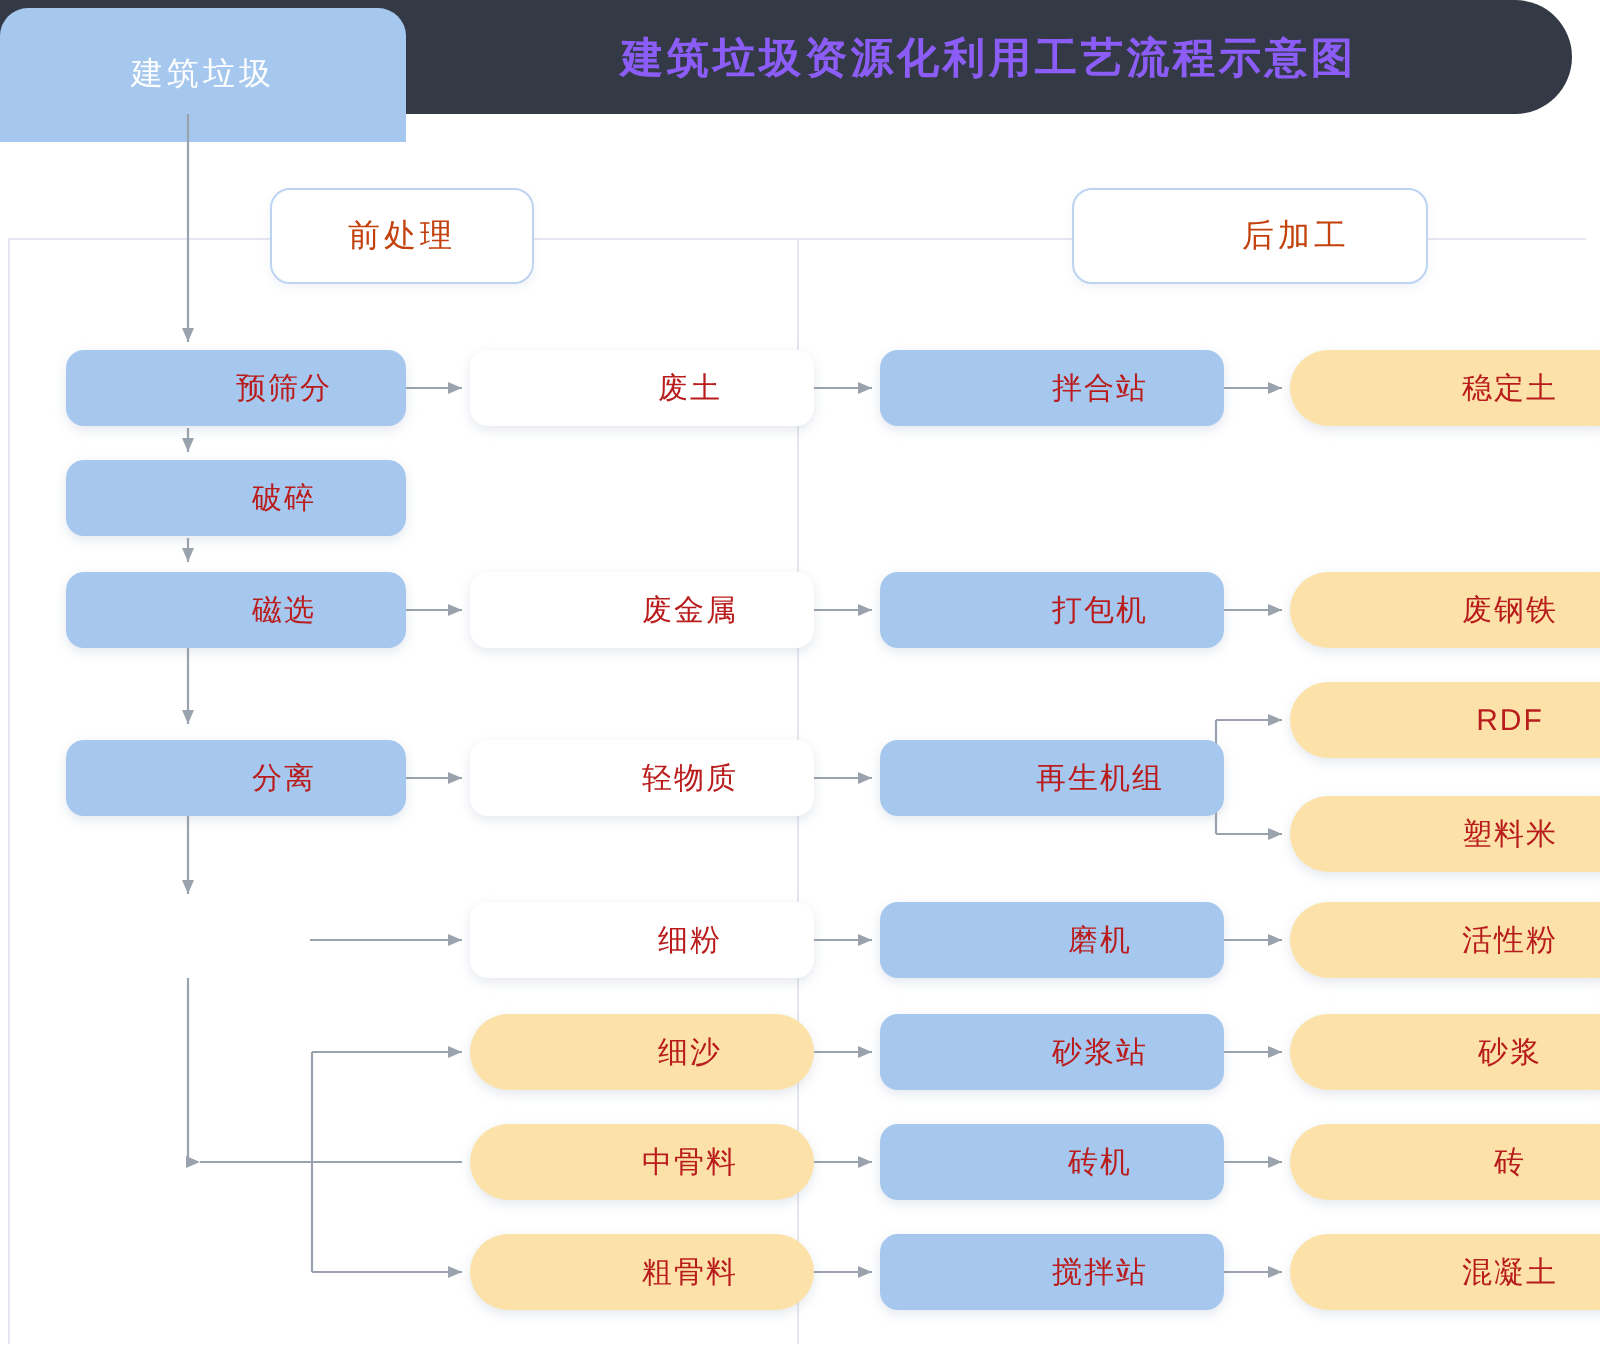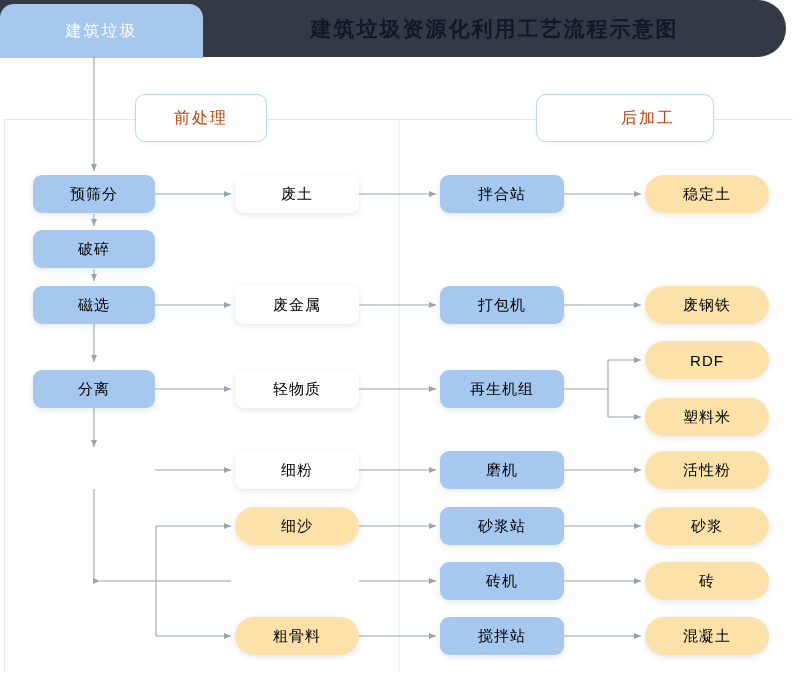--- a/index.html
+++ b/index.html
@@ -15,25 +15,25 @@
 
   
   .header-bar{
     position:absolute;left:0;top:0;width:786px;height:57px;
     background:#333a45;
     border-radius:0 42px 42px 0;
   }
   .header-title{
     position:absolute;left:203px;top:0;width:583px;height:57px;
     display:flex;align-items:center;justify-content:center;
-    color:#0f172a;font-size:21px;font-weight:bold;letter-spacing:2px;
+    color:#8b5cf6;font-size:21px;font-weight:bold;letter-spacing:2px;
     white-space:nowrap;
   }
   .header-tab{
-    position:absolute;left:0;top:4px;width:203px;height:54px;
+    position:absolute;left:0;top:4px;width:203px;height:67px;
     background:#a6c8ef;
     border-radius:14px 14px 0 0;
     display:flex;align-items:center;justify-content:center;
     color:#ffffff;font-size:16px;letter-spacing:2px;
   }
 
   
   .panel{
     position:absolute;left:4px;top:119px;width:789px;height:553px;
     border:1px solid #e6e6f0;border-right:none;border-bottom:none;
@@ -55,22 +55,23 @@
   }
   #chip-pre{left:135px;top:94px;width:130px;}
   #chip-post{left:536px;top:94px;width:130px;padding-left:46px;}
 
   
   .node{
     position:absolute;height:38px;
     border-radius:9px;
     display:flex;align-items:center;justify-content:center;
     font-size:15px;letter-spacing:1px;white-space:nowrap;
-    color:#000000;
+    color:#b91c1c;
     box-shadow:0 2px 6px rgba(130,145,175,.22);
+    padding-left:48px;
   }
   .n-blue  {background:#a6c8ef;}
   .n-white {background:#ffffff;}
   .n-yellow{background:#fce2a8;border-radius:19px;}
 
   .col-a{left:33px;width:122px;}
   .col-b{left:235px;width:124px;}
   .col-c{left:440px;width:124px;}
   .col-d{left:645px;width:124px;}
 </style>
@@ -148,20 +149,21 @@
   <div class="node n-blue col-a" style="top:175px">预筛分</div>
   <div class="node n-blue col-a" style="top:230px">破碎</div>
   <div class="node n-blue col-a" style="top:286px">磁选</div>
   <div class="node n-blue col-a" style="top:370px">分离</div>
 
   <div class="node n-white col-b" style="top:175px">废土</div>
   <div class="node n-white col-b" style="top:286px">废金属</div>
   <div class="node n-white col-b" style="top:370px">轻物质</div>
   <div class="node n-white col-b" style="top:451px">细粉</div>
   <div class="node n-yellow col-b" style="top:507px">细沙</div>
+  <div class="node n-yellow col-b" style="top:562px">中骨料</div>
   <div class="node n-yellow col-b" style="top:617px">粗骨料</div>
 
   <div class="node n-blue col-c" style="top:175px">拌合站</div>
   <div class="node n-blue col-c" style="top:286px">打包机</div>
   <div class="node n-blue col-c" style="top:370px">再生机组</div>
   <div class="node n-blue col-c" style="top:451px">磨机</div>
   <div class="node n-blue col-c" style="top:507px">砂浆站</div>
   <div class="node n-blue col-c" style="top:562px">砖机</div>
   <div class="node n-blue col-c" style="top:617px">搅拌站</div>
 

